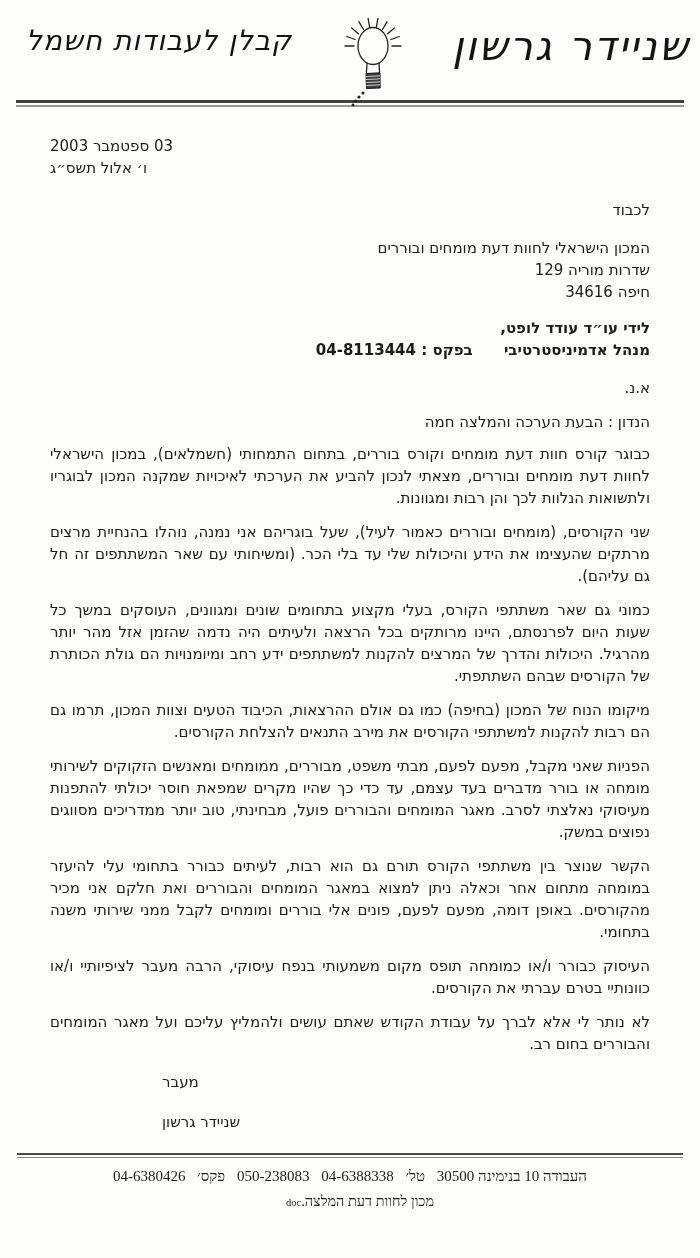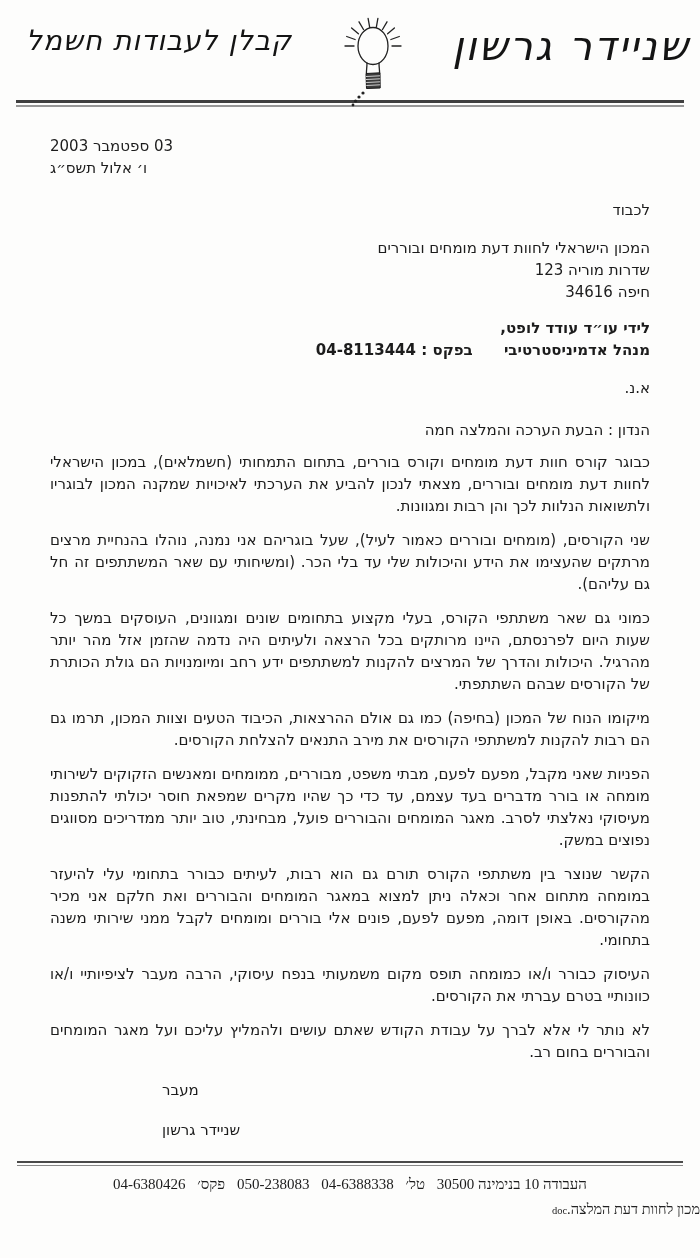--- a/index.html
+++ b/index.html
@@ -26,32 +26,32 @@
   .rule.footer-rule{border-top:2px solid #4a4a4a;border-bottom:1px solid #888;margin:0 17px;}
   
   .content{padding:0 50px;font-size:15px;line-height:22px;}
   .date-block{margin-top:28px;text-align:left;}
   .salutation{margin-top:20px;}
   .address-block{margin-top:16px;}
   .underlined{}
   .attn-block{margin-top:14px;font-weight:bold;}
   .role{display:inline-block;margin-left:26px;}
   .greeting{margin-top:16px;}
-  .subject-line{margin-top:20px;}
+  .subject-line{margin-top:12px;}
   .paragraphs{margin-top:10px;}
   .paragraphs p{margin:0 0 12px 0;text-align:justify;}
   .blessing{margin-top:6px;}
   .closing{margin-top:16px;text-align:left;padding-left:112px;}
   .closing .sig{margin-top:18px;}
   
   .page-footer{margin-top:20px;font-family:Liberation Serif, serif;}
   .contact-line{margin-top:10px;text-align:center;font-size:15px;white-space:nowrap;}
   .contact-line span{margin:0 4px;}
   .doc-line{
-    margin-top:8px;padding-left:20px;direction:ltr;text-align:right;
+    margin-top:8px;padding-left:20px;direction:ltr;text-align:center;
     font-size:14.5px;color:#222;
   }
   .doc-ext{font-size:10.5px;vertical-align:baseline;}
 </style>
 </head>
 <body>
 
 <div class="page">
 
   <header class="letterhead">
@@ -99,21 +99,21 @@
 
     <div class="date-block">
       <div>03 ספטמבר 2003</div>
       <div>ו׳ אלול תשס״ג</div>
     </div>
 
     <div class="salutation">לכבוד</div>
 
     <div class="address-block">
       <div>המכון הישראלי לחוות דעת מומחים ובוררים</div>
-      <div>שדרות מוריה 123</div>
+      <div>שדרות מוריה 129</div>
       <div class="underlined">חיפה 34616</div>
     </div>
 
     <div class="attn-block">
       <div>לידי עו״ד עודד לופט,</div>
       <div>
         <span class="role">מנהל אדמיניסטרטיבי</span>
         <span>בפקס :</span>
         <span>04-8113444</span>
       </div>

